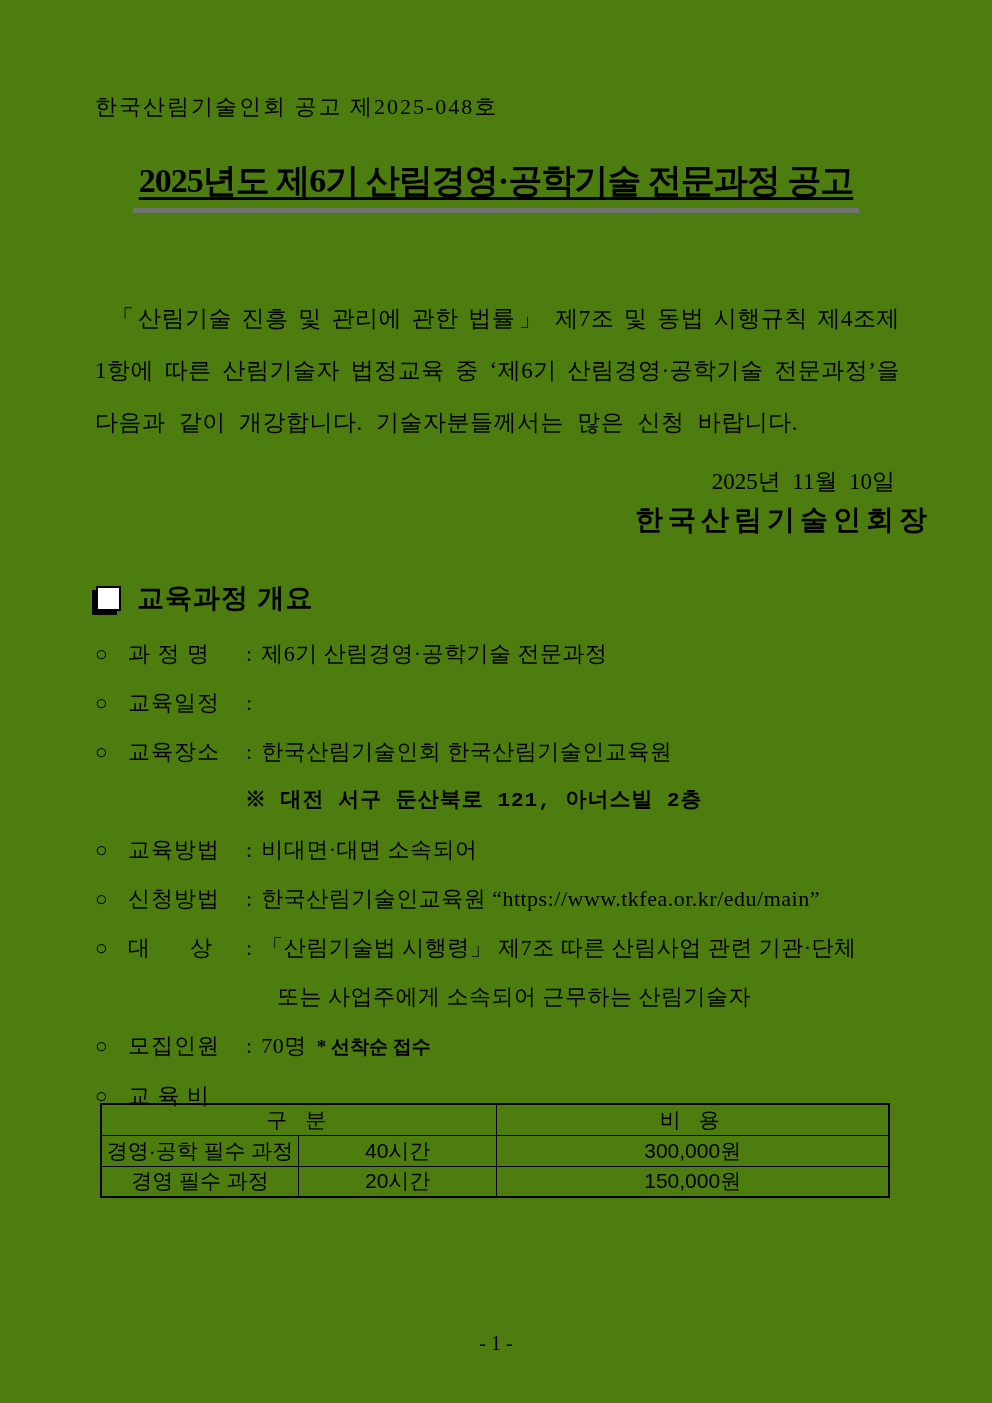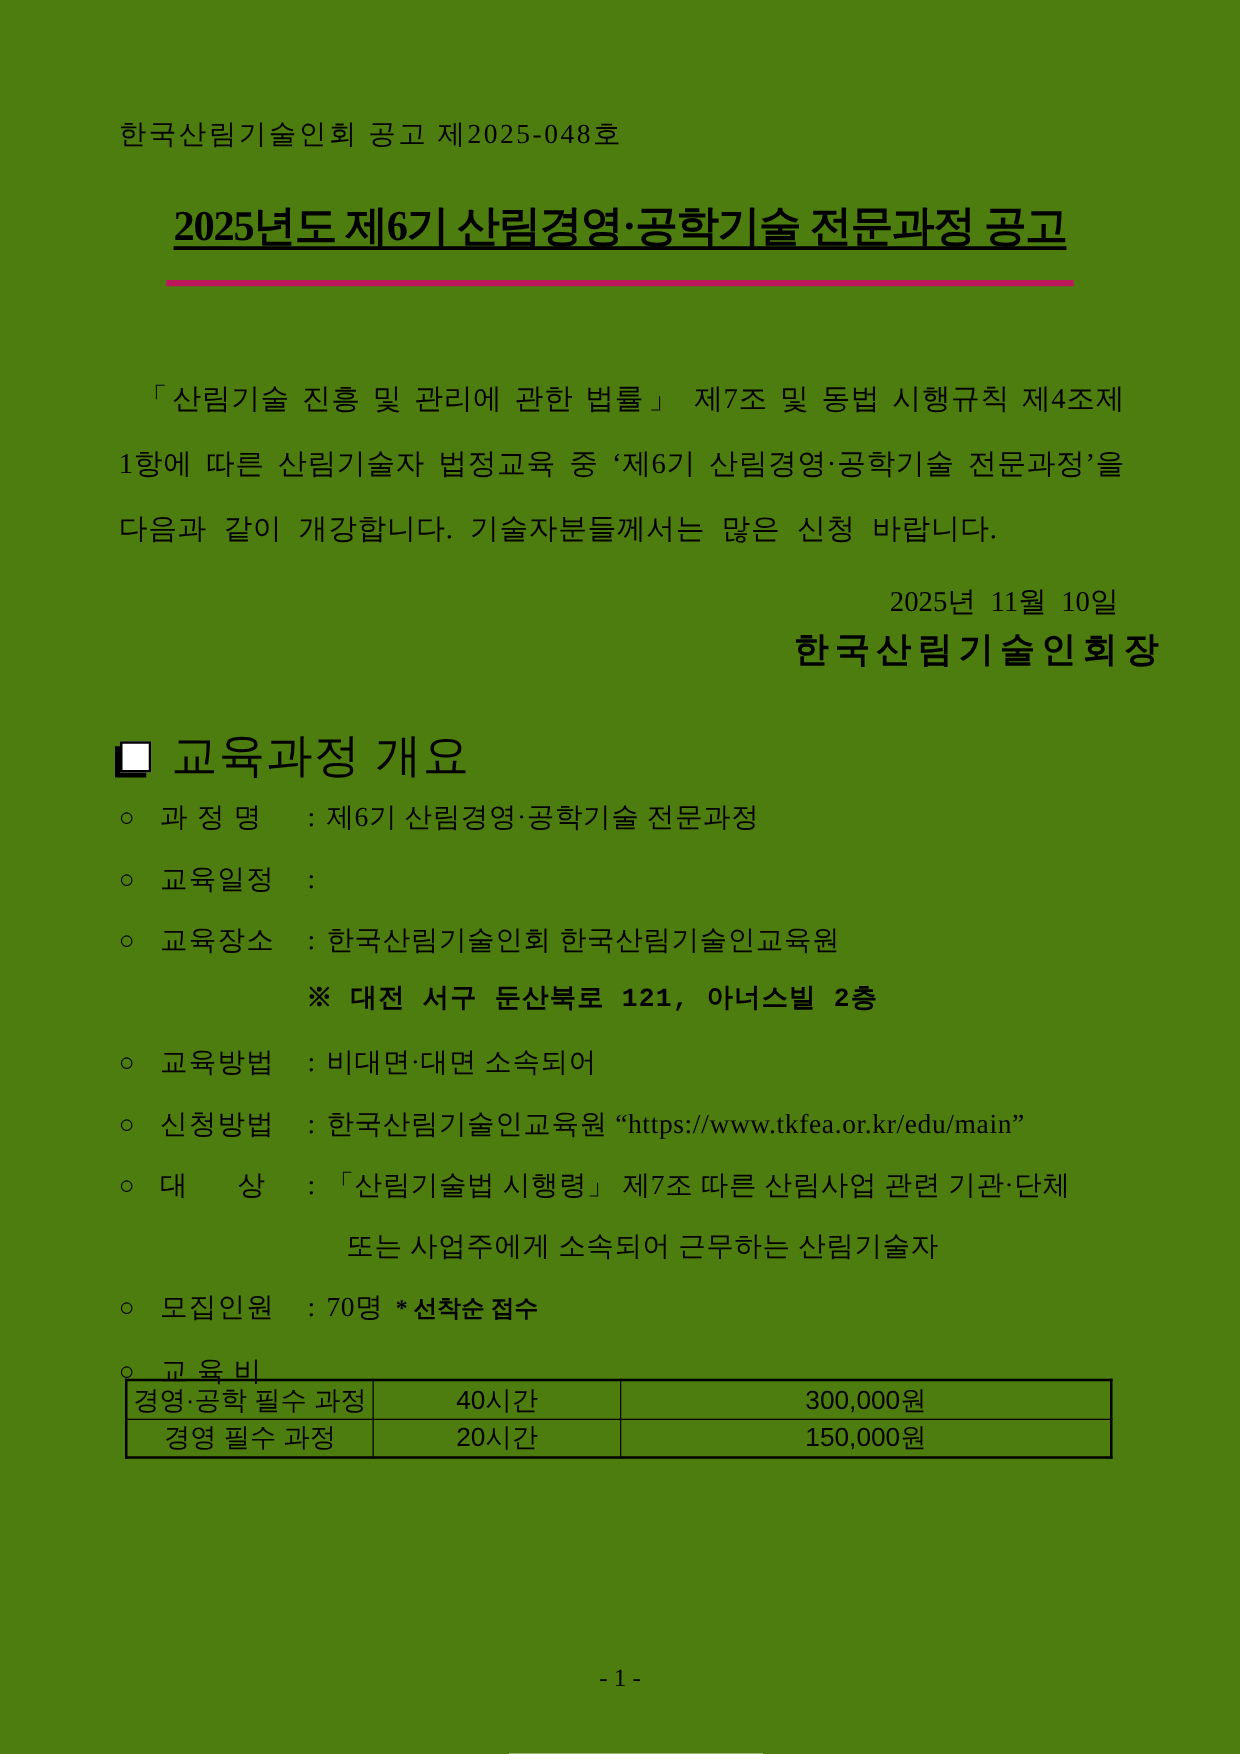--- a/index.html
+++ b/index.html
@@ -22,22 +22,22 @@
     letter-spacing: 2px;
   }
 
   .title-wrap {
     position: absolute;
     top: 158px; left: 0; right: 0;
     text-align: center;
   }
   .title-inner {
     display: inline-block;
-    border-bottom: 5px solid #be185d;
-    padding: 0 6px 20px 6px;
+    border-bottom: 5px solid #737373;
+    padding: 0 6px 4px 6px;
   }
   .title-text {
     font-size: 34px;
     font-weight: bold;
     letter-spacing: -1px;
     text-decoration: underline;
     text-underline-offset: 5px;
     white-space: nowrap;
   }
 
@@ -67,22 +67,22 @@
     font-weight: bold;
     letter-spacing: 5px;
   }
 
   .section-heading {
     position: absolute;
     top: 580px; left: 92px;
     display: flex;
     align-items: center;
     font-family: "Liberation Sans", "DejaVu Sans", sans-serif;
-    font-weight: normal;
-    font-size: 37px;
+    font-weight: bold;
+    font-size: 27px;
     letter-spacing: 1px;
   }
   .square-icon {
     display: inline-block;
     width: 25px; height: 25px;
     border: 2.5px solid #000;
     background: #fff;
     box-shadow: -4px 4px 0 #000;
     margin-right: 16px;
     margin-left: 4px;
@@ -262,20 +262,24 @@
       <div class="bullet-main">
         <span class="bullet-marker">○</span>
         <span class="bullet-label">교 육 비</span>
       </div>
     </div>
 
   </div>
 
   <table class="fee-table">
     <tbody>
+      <tr>
+        <th colspan="2">구 분</th>
+        <th class="col-cost">비 용</th>
+      </tr>
       <tr>
         <td class="col-name">경영·공학 필수 과정</td>
         <td class="col-hours">40시간</td>
         <td class="col-cost">300,000원</td>
       </tr>
       <tr>
         <td class="col-name">경영 필수 과정</td>
         <td class="col-hours">20시간</td>
         <td class="col-cost">150,000원</td>
       </tr>

